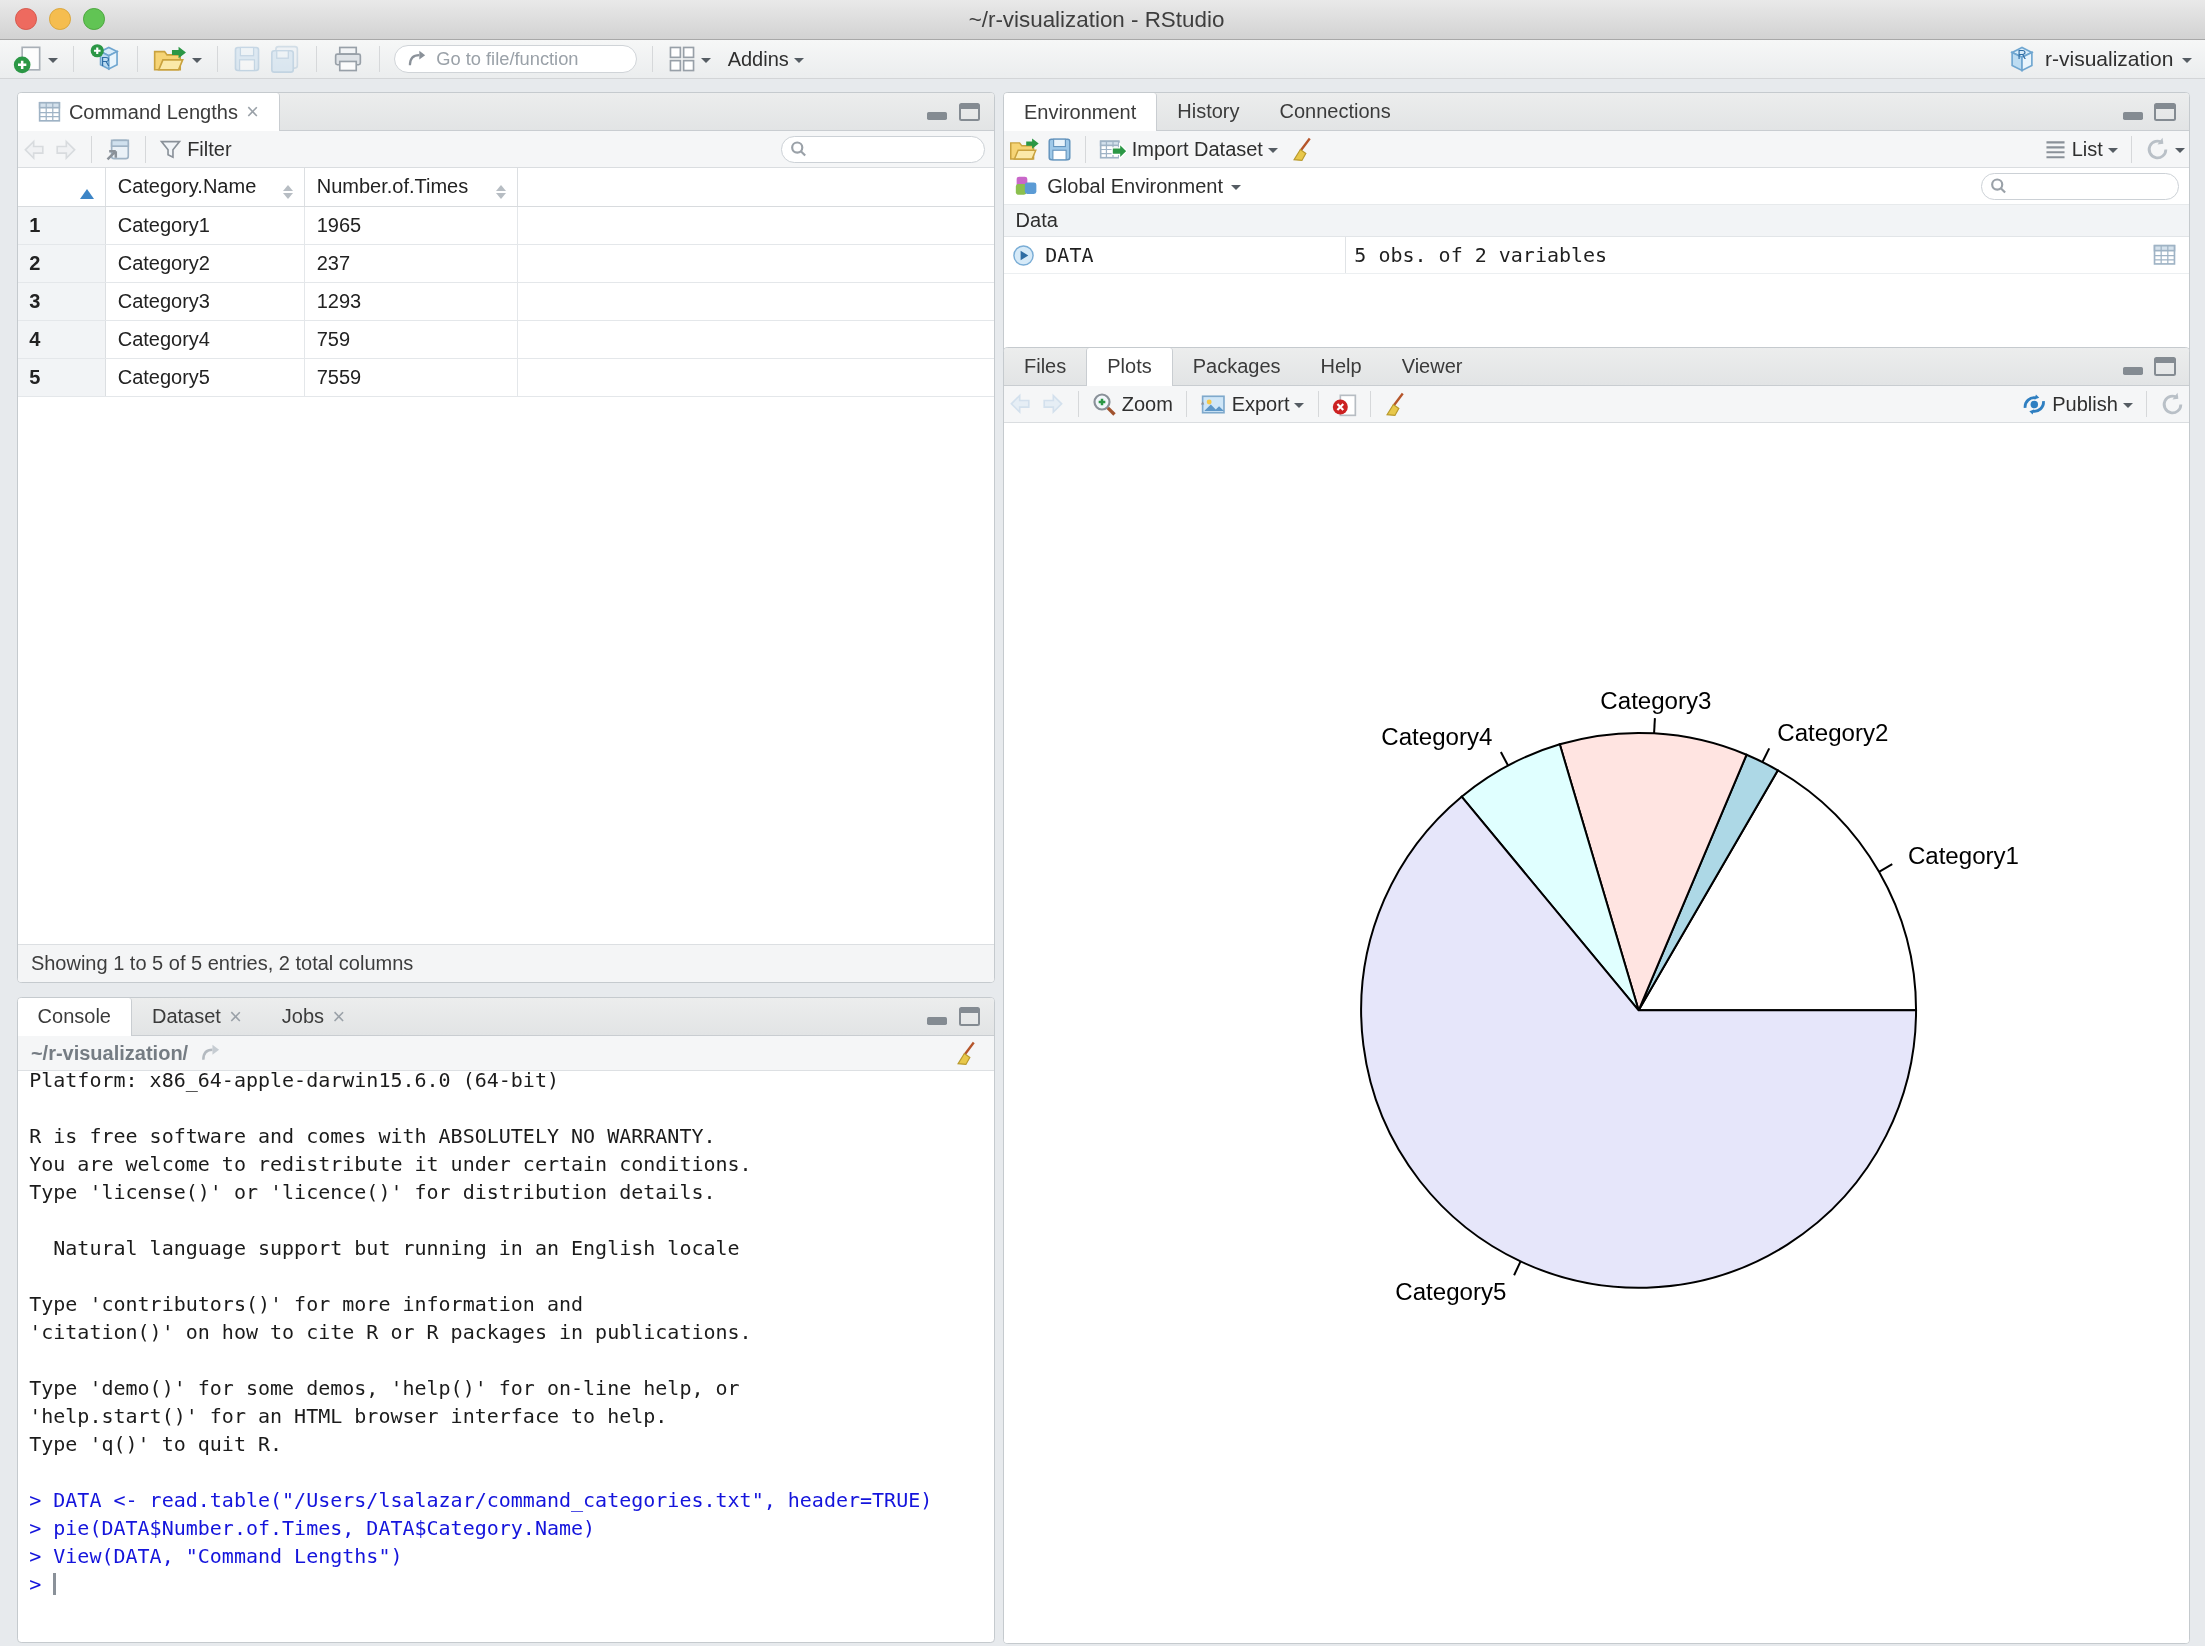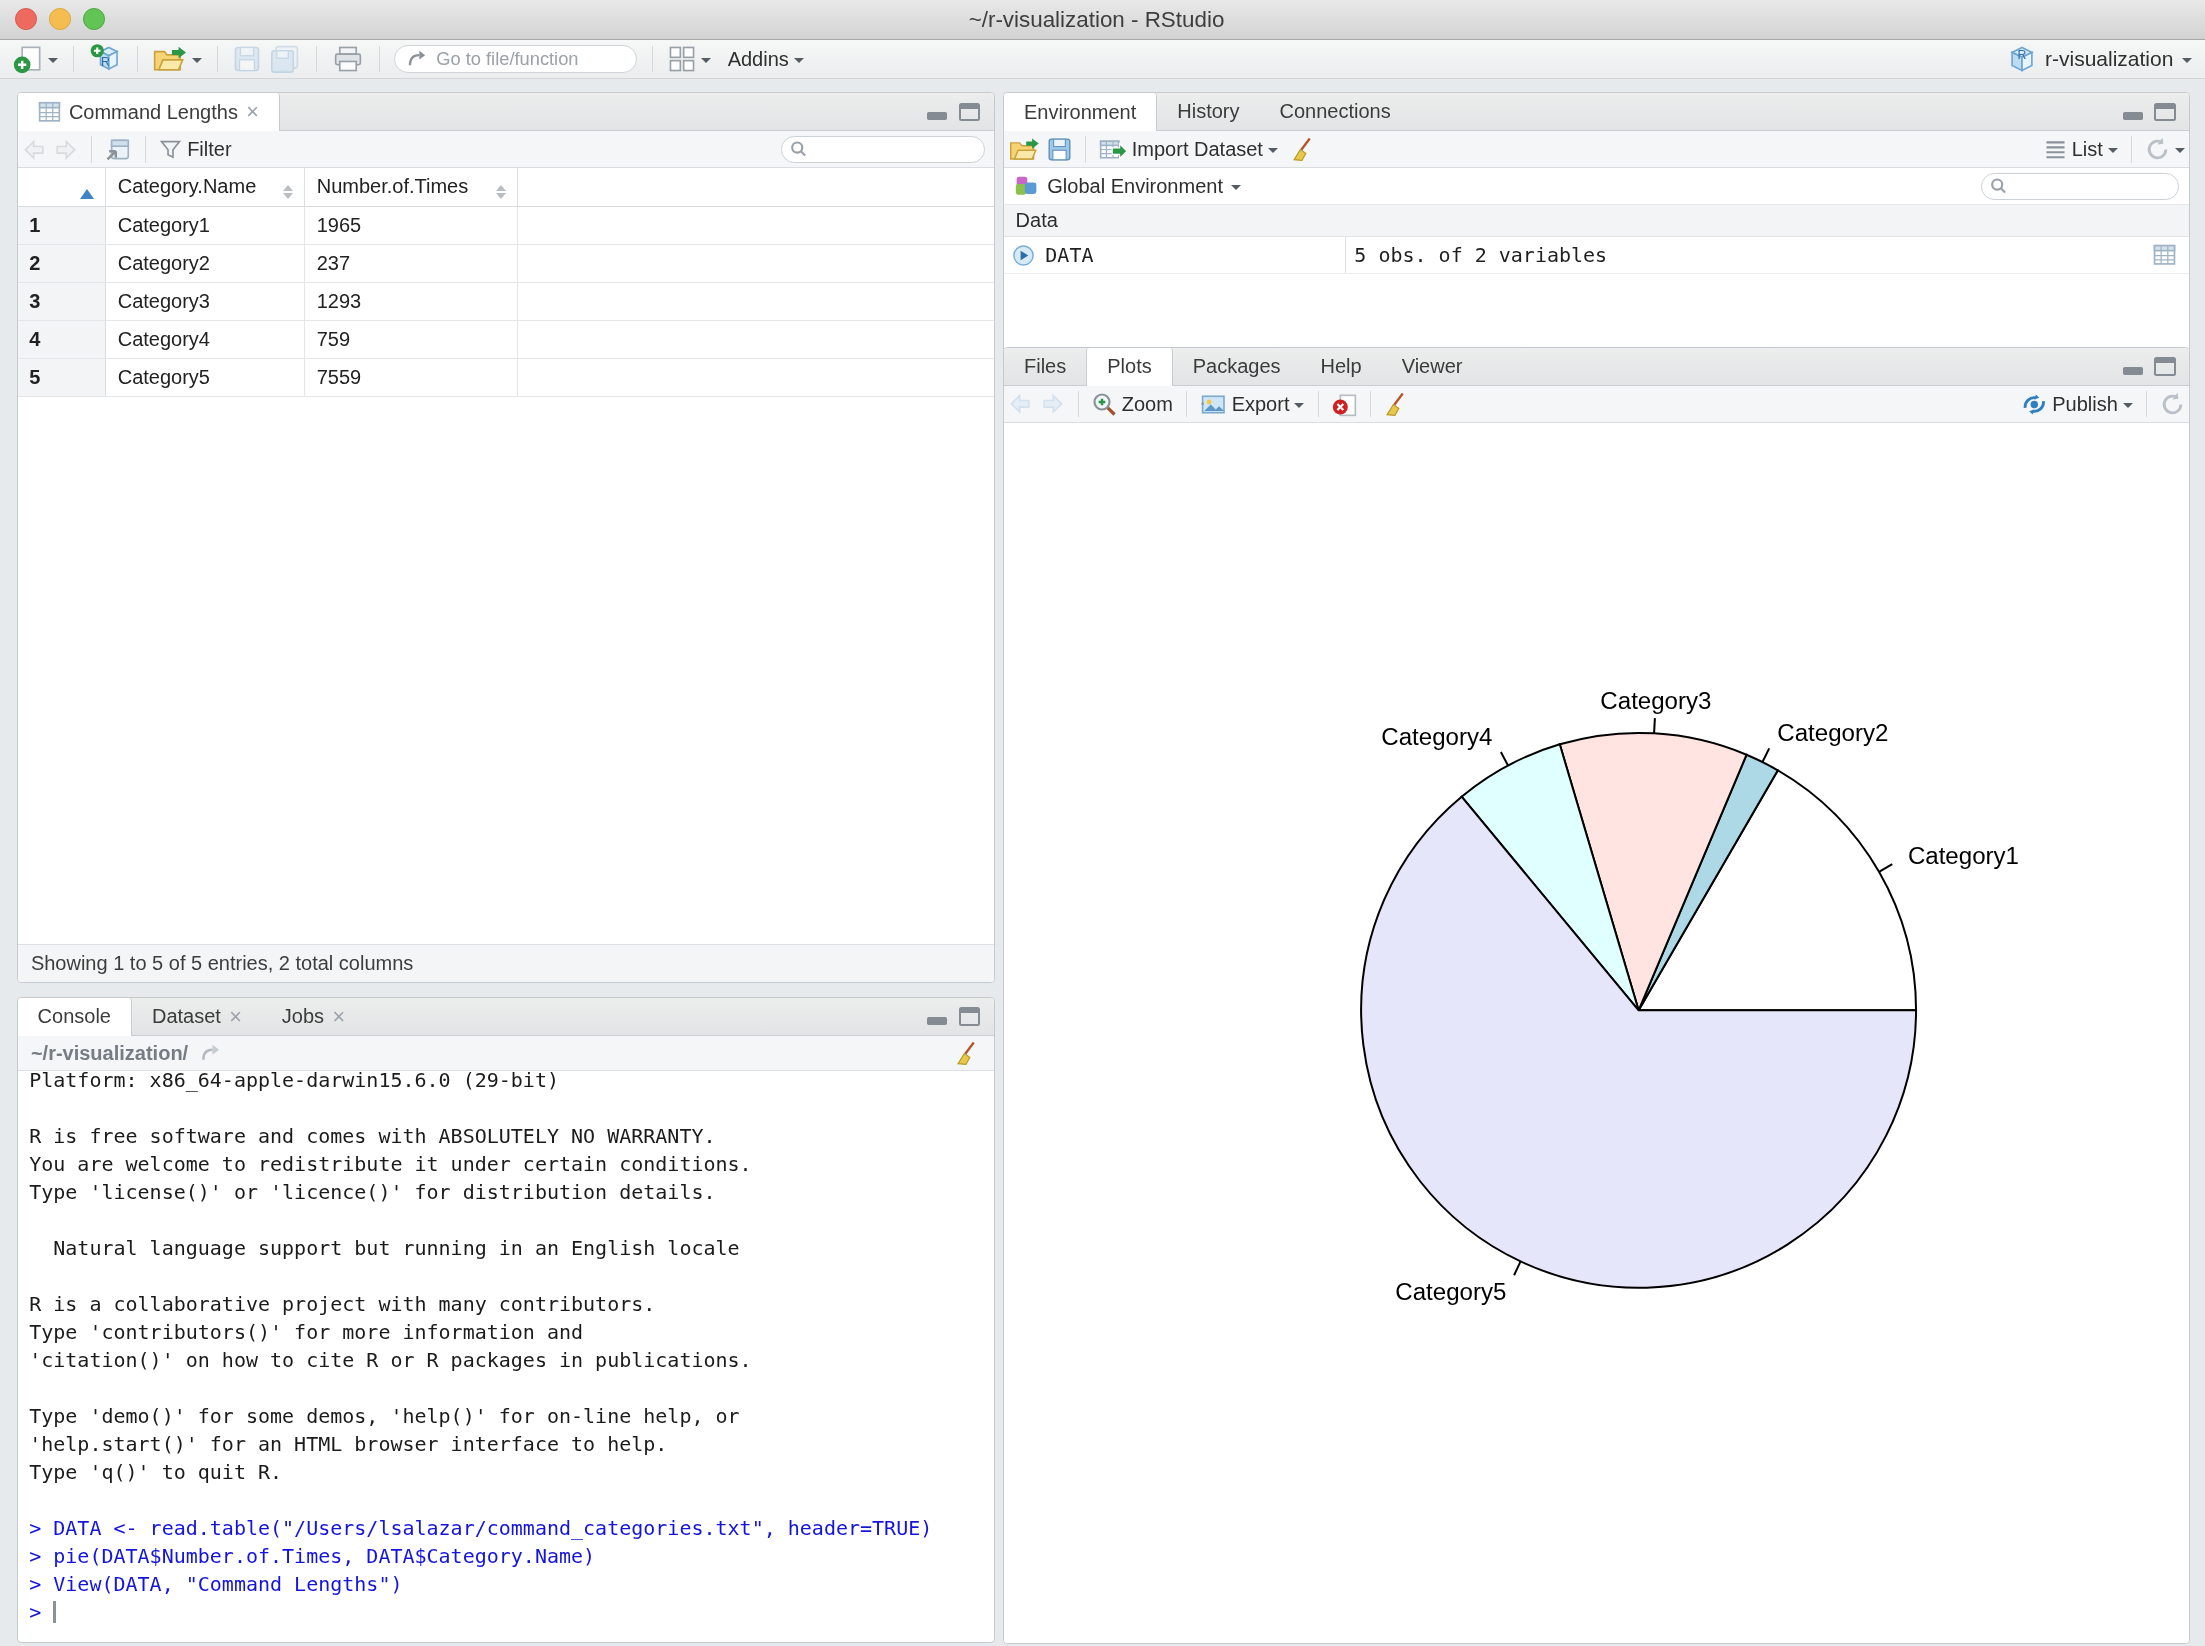--- a/index.html
+++ b/index.html
@@ -350,29 +350,28 @@
         <path d="M15 2l8 6-8 6z" fill="#c6ccd2"></path>
       </svg>
       <span class="spacer"></span>
       <svg width="25" height="25" viewBox="0 0 32 32">
         <line x1="24" y1="2" x2="12" y2="18" stroke="#b5552a" stroke-width="3"></line>
         <path d="M4 29l8-13 7 5-5 9z" fill="#e8c84a" stroke="#b99a2e" stroke-width="1.5"></path>
       </svg>
     </div>
     <div class="console-body">
       <div class="console-out">
-          <div class="cline">Platform: x86_64-apple-darwin15.6.0 (29-bit)</div>
+          <div class="cline">Platform: x86_64-apple-darwin15.6.0 (64-bit)</div>
           <div class="cline"></div>
           <div class="cline">R is free software and comes with ABSOLUTELY NO WARRANTY.</div>
           <div class="cline">You are welcome to redistribute it under certain conditions.</div>
           <div class="cline">Type 'license()' or 'licence()' for distribution details.</div>
           <div class="cline"></div>
           <div class="cline">  Natural language support but running in an English locale</div>
           <div class="cline"></div>
-          <div class="cline">R is a collaborative project with many contributors.</div>
           <div class="cline">Type 'contributors()' for more information and</div>
           <div class="cline">'citation()' on how to cite R or R packages in publications.</div>
           <div class="cline"></div>
           <div class="cline">Type 'demo()' for some demos, 'help()' for on-line help, or</div>
           <div class="cline">'help.start()' for an HTML browser interface to help.</div>
           <div class="cline">Type 'q()' to quit R.</div>
           <div class="cline"></div>
           <div class="cline cmd">&gt; DATA &lt;- read.table("/Users/lsalazar/command_categories.txt", header=TRUE)</div>
           <div class="cline cmd">&gt; pie(DATA$Number.of.Times, DATA$Category.Name)</div>
           <div class="cline cmd">&gt; View(DATA, "Command Lengths")</div>

